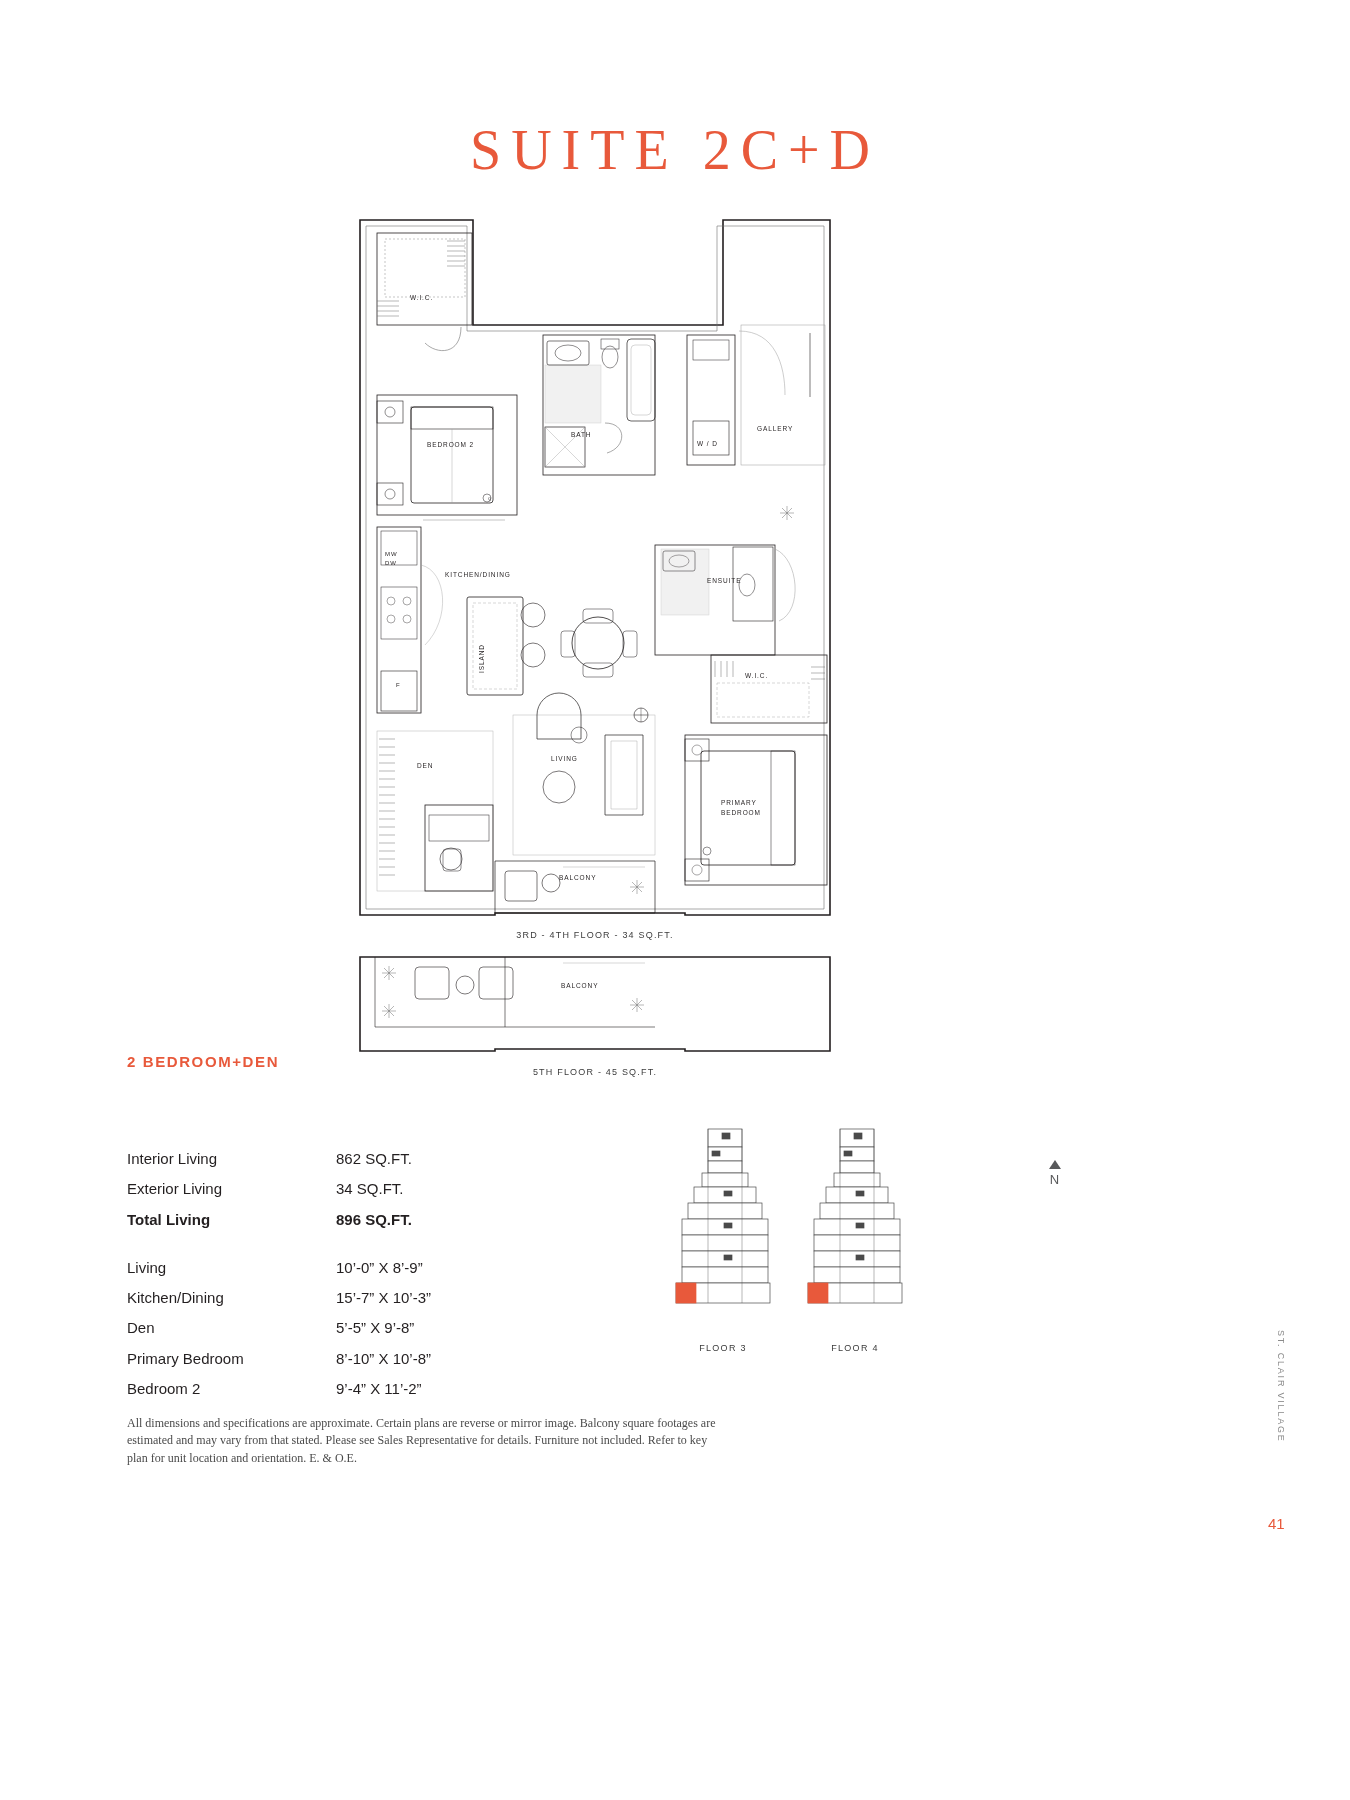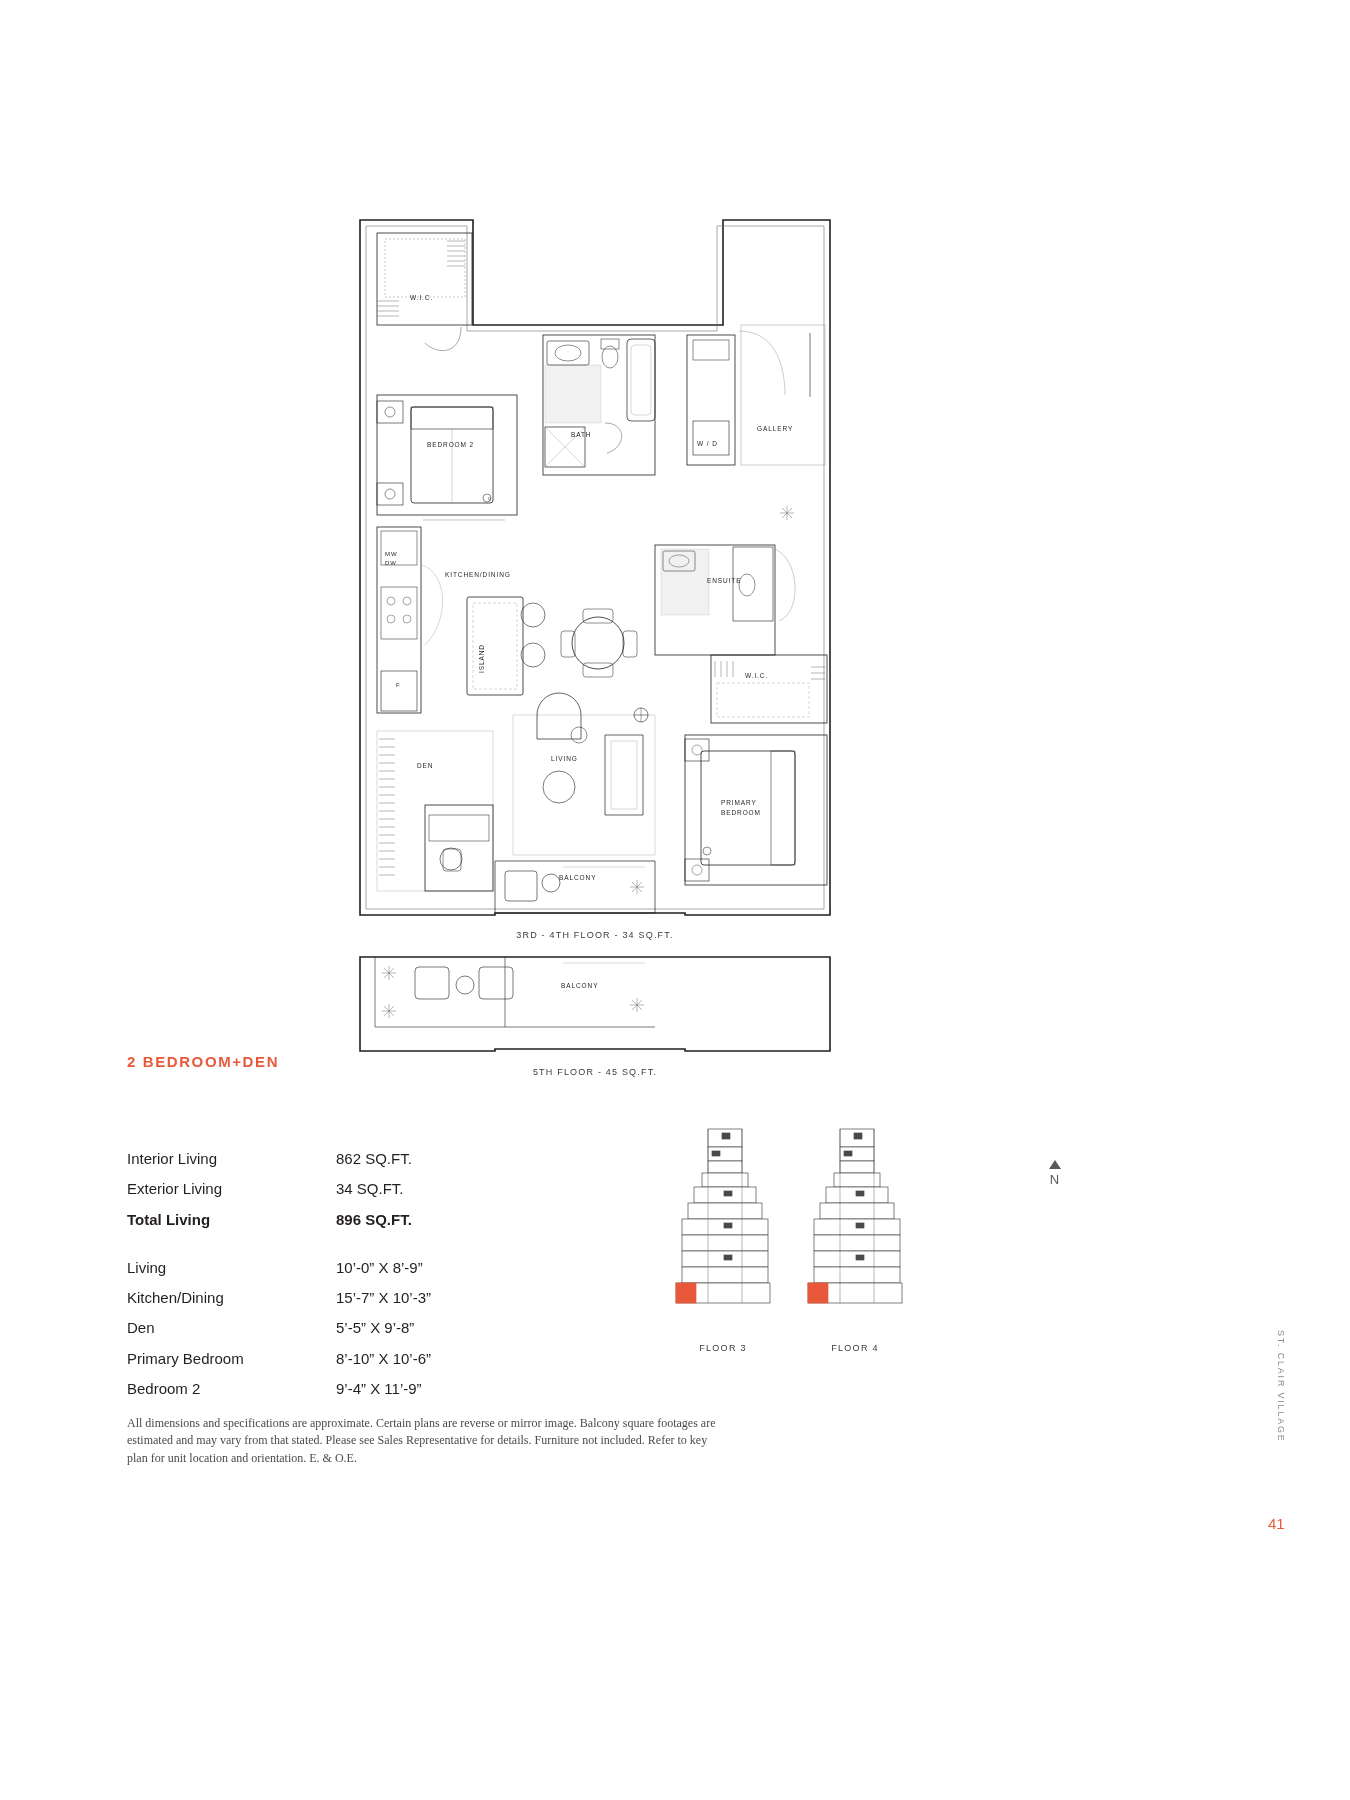--- a/index.html
+++ b/index.html
@@ -167,20 +167,21 @@
     color: #e8593b;
   }
 
   
 </style>
 </head>
 <body>
 
 <div class="page">
 
+  <div class="suite-title">SUITE 2C+D</div>
 
   <div class="plan-wrap">
     <svg class="plan-svg" width="480" height="870" viewBox="0 0 480 870">
       <g stroke="#231f20" fill="none" stroke-width="1.1">
 
         <path d="M5,5 L118,5 L118,110 L180,110 L180,110 L368,110 L368,5 L475,5 L475,700 L330,700 L330,698 L140,698 L140,700 L5,700 Z" stroke-width="1.6"></path>
 
         <path d="M11,11 L112,11 L112,116 L362,116 L362,11 L469,11 L469,694 L11,694 Z" stroke-width="0.6" stroke="#6f6f6f"></path>
 
         <rect x="22" y="18" width="95" height="92" stroke-width="0.8"></rect>
@@ -430,25 +431,25 @@
     <div class="spec-row">
       <div class="spec-label">Kitchen/Dining</div>
       <div class="spec-value">15’-7” X 10’-3”</div>
     </div>
     <div class="spec-row">
       <div class="spec-label">Den</div>
       <div class="spec-value">5’-5” X 9’-8”</div>
     </div>
     <div class="spec-row">
       <div class="spec-label">Primary Bedroom</div>
-      <div class="spec-value">8’-10” X 10’-6”</div>
+      <div class="spec-value">8’-10” X 10’-8”</div>
     </div>
     <div class="spec-row">
       <div class="spec-label">Bedroom 2</div>
-      <div class="spec-value">9’-4” X 11’-9”</div>
+      <div class="spec-value">9’-4” X 11’-2”</div>
     </div>
   </div>
 
   <div class="keyplans">
 
     <div class="keyplan" id="kp0">
       <svg width="110" height="215" viewBox="0 0 110 215">
         <g stroke="#4a4a4a" fill="#ffffff" stroke-width="0.7" font-family="Liberation Sans, sans-serif" font-size="3.4">
           <rect x="40" y="4" width="34" height="18"></rect>
           <rect x="40" y="22" width="34" height="14"></rect>

